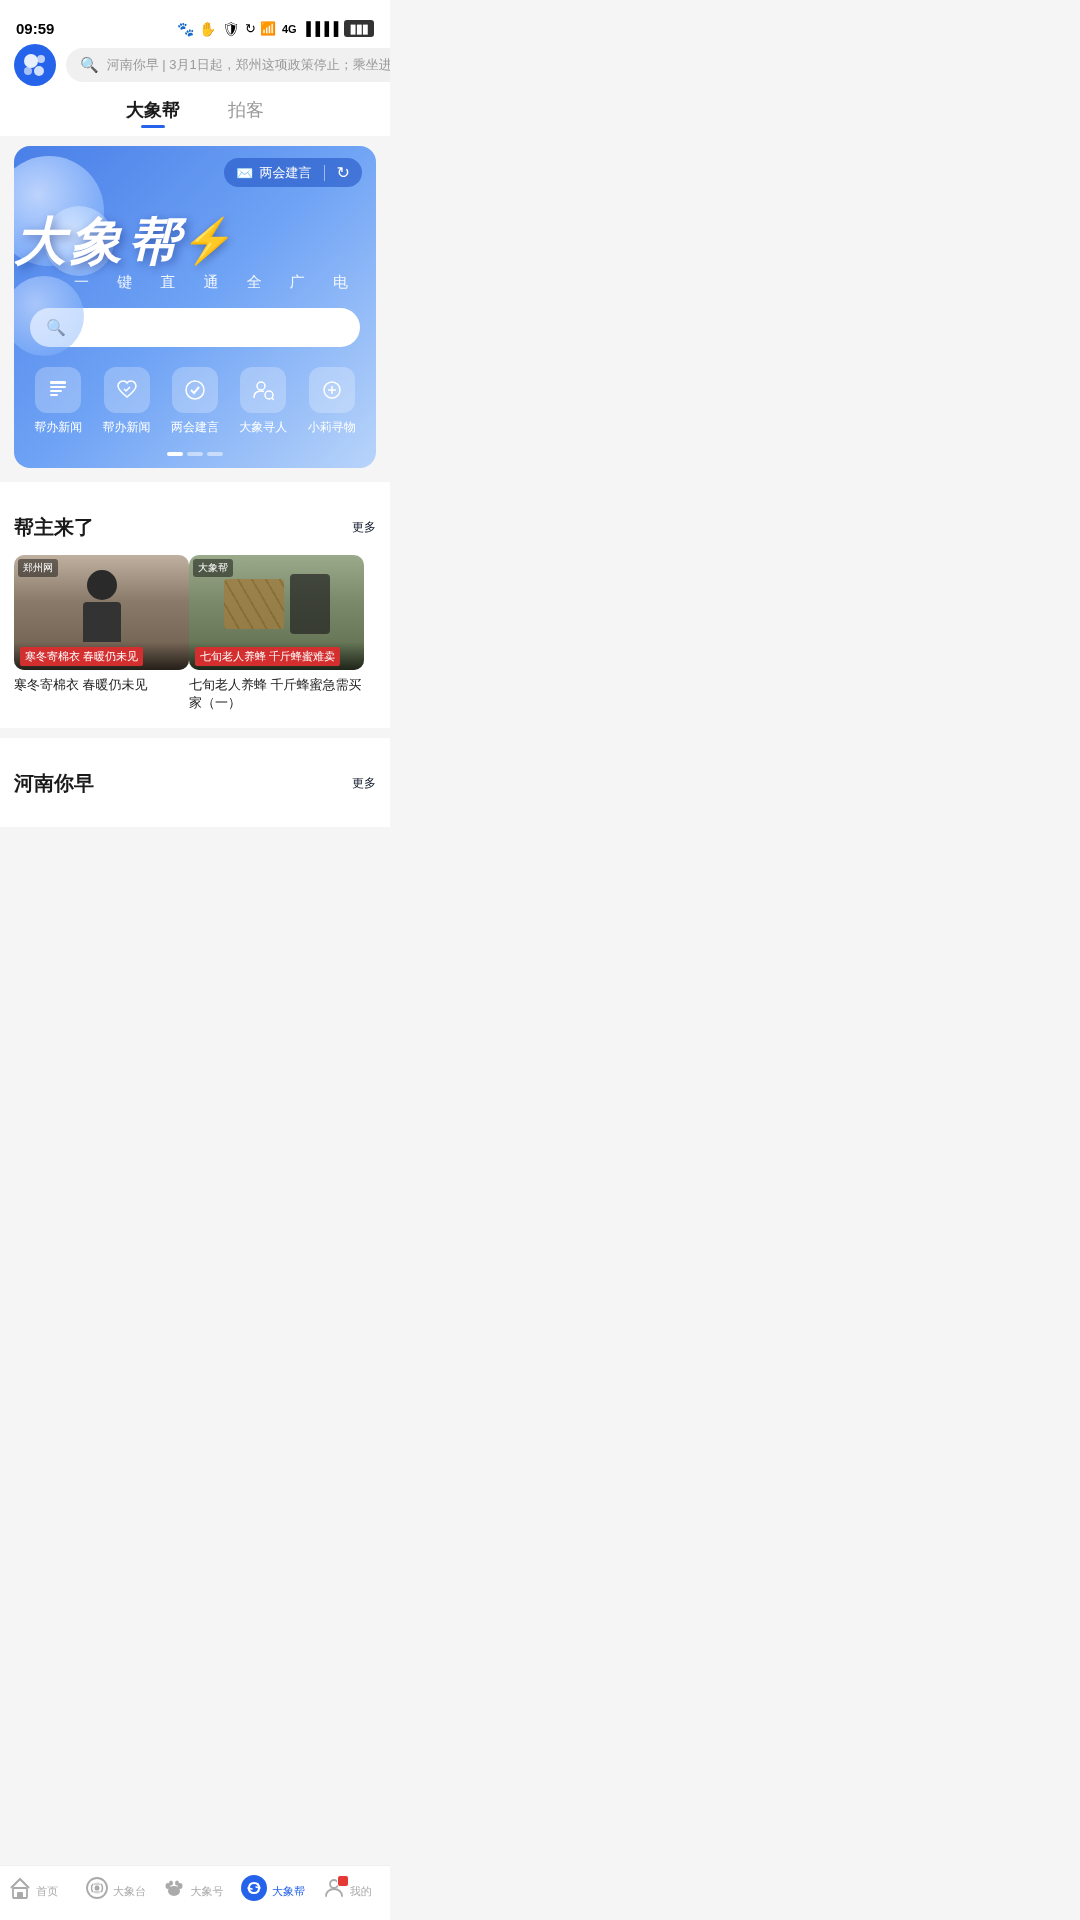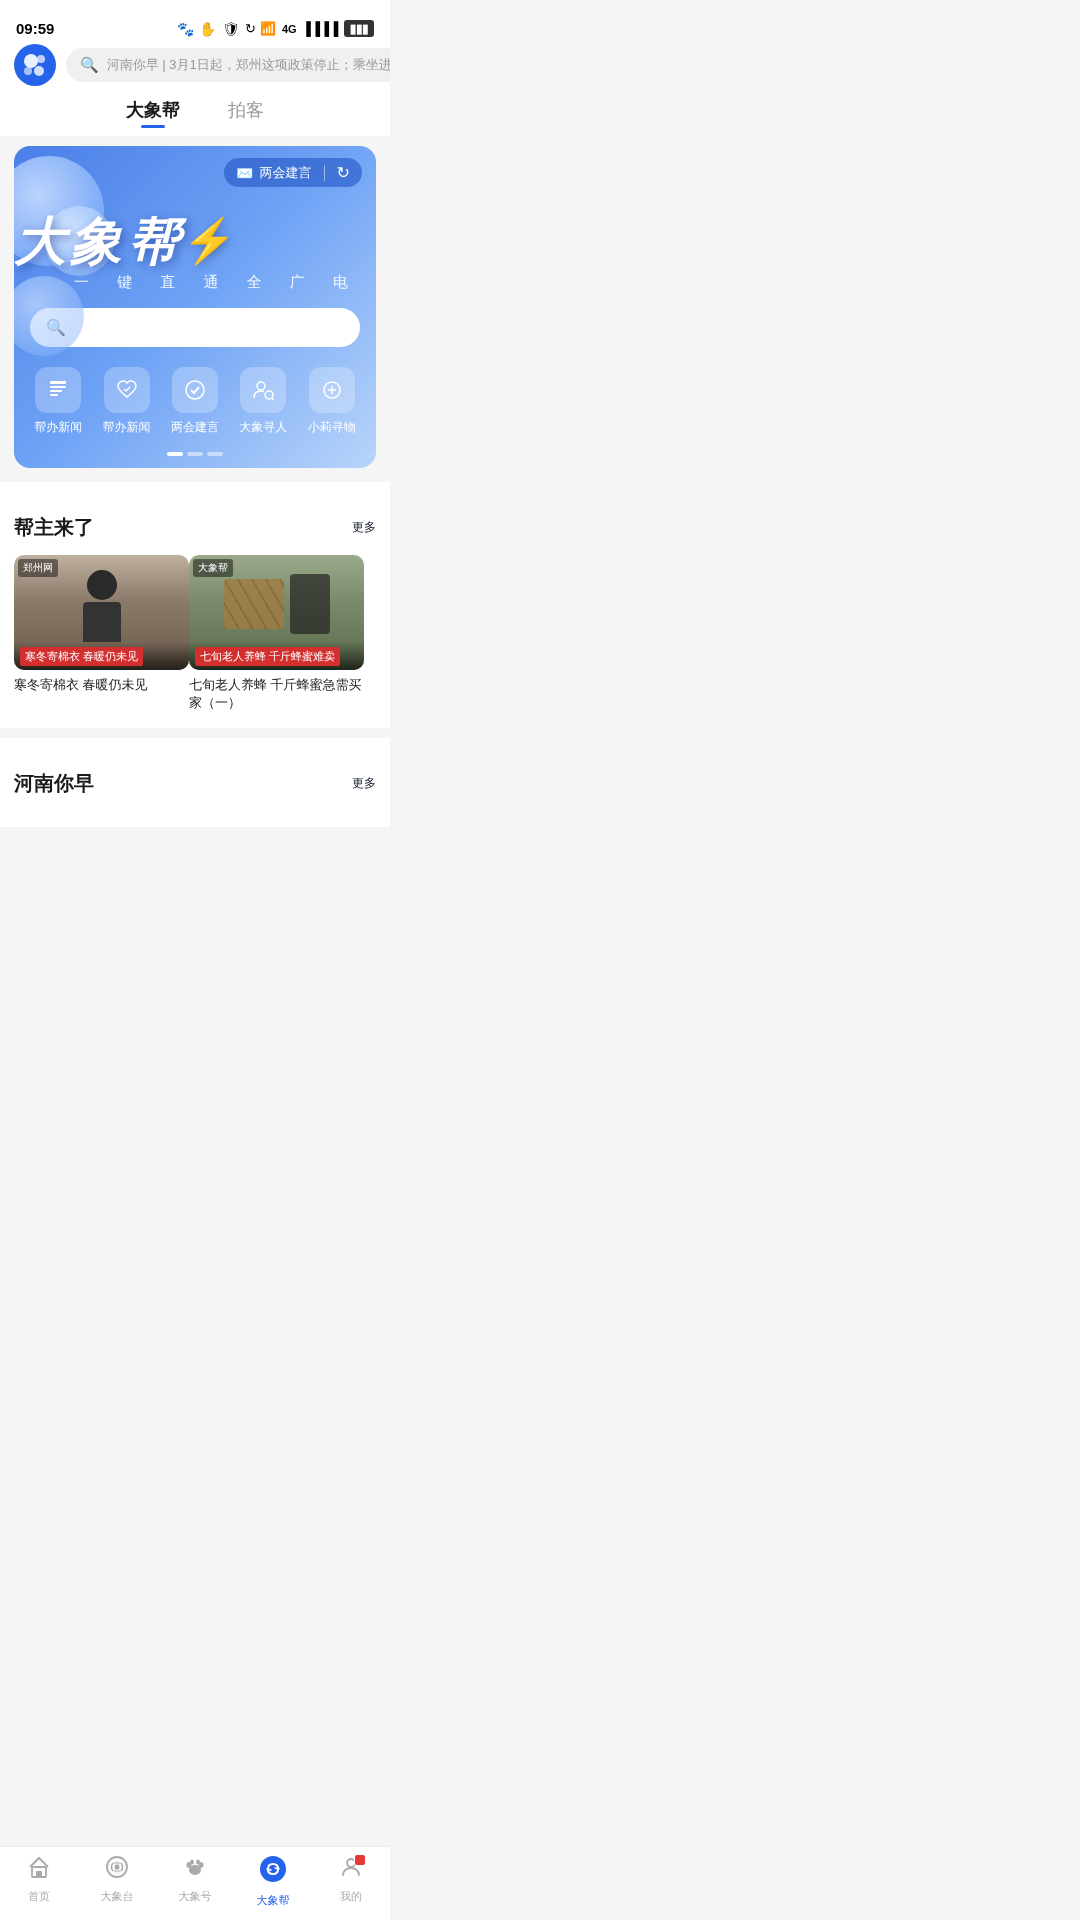--- a/index.html
+++ b/index.html
@@ -346,21 +346,20 @@
       left: 0;
       width: 390px;
       background: #fff;
       border-top: 1px solid #eee;
       display: flex;
       justify-content: space-around;
       padding: 8px 0 12px;
     }
     .nav-item {
       display: flex;
-      flex-direction: column;
       align-items: center;
       gap: 4px;
       cursor: pointer;
       min-width: 60px;
     }
     .nav-icon {
       font-size: 24px;
       color: #aaa;
     }
     .nav-icon.active {

